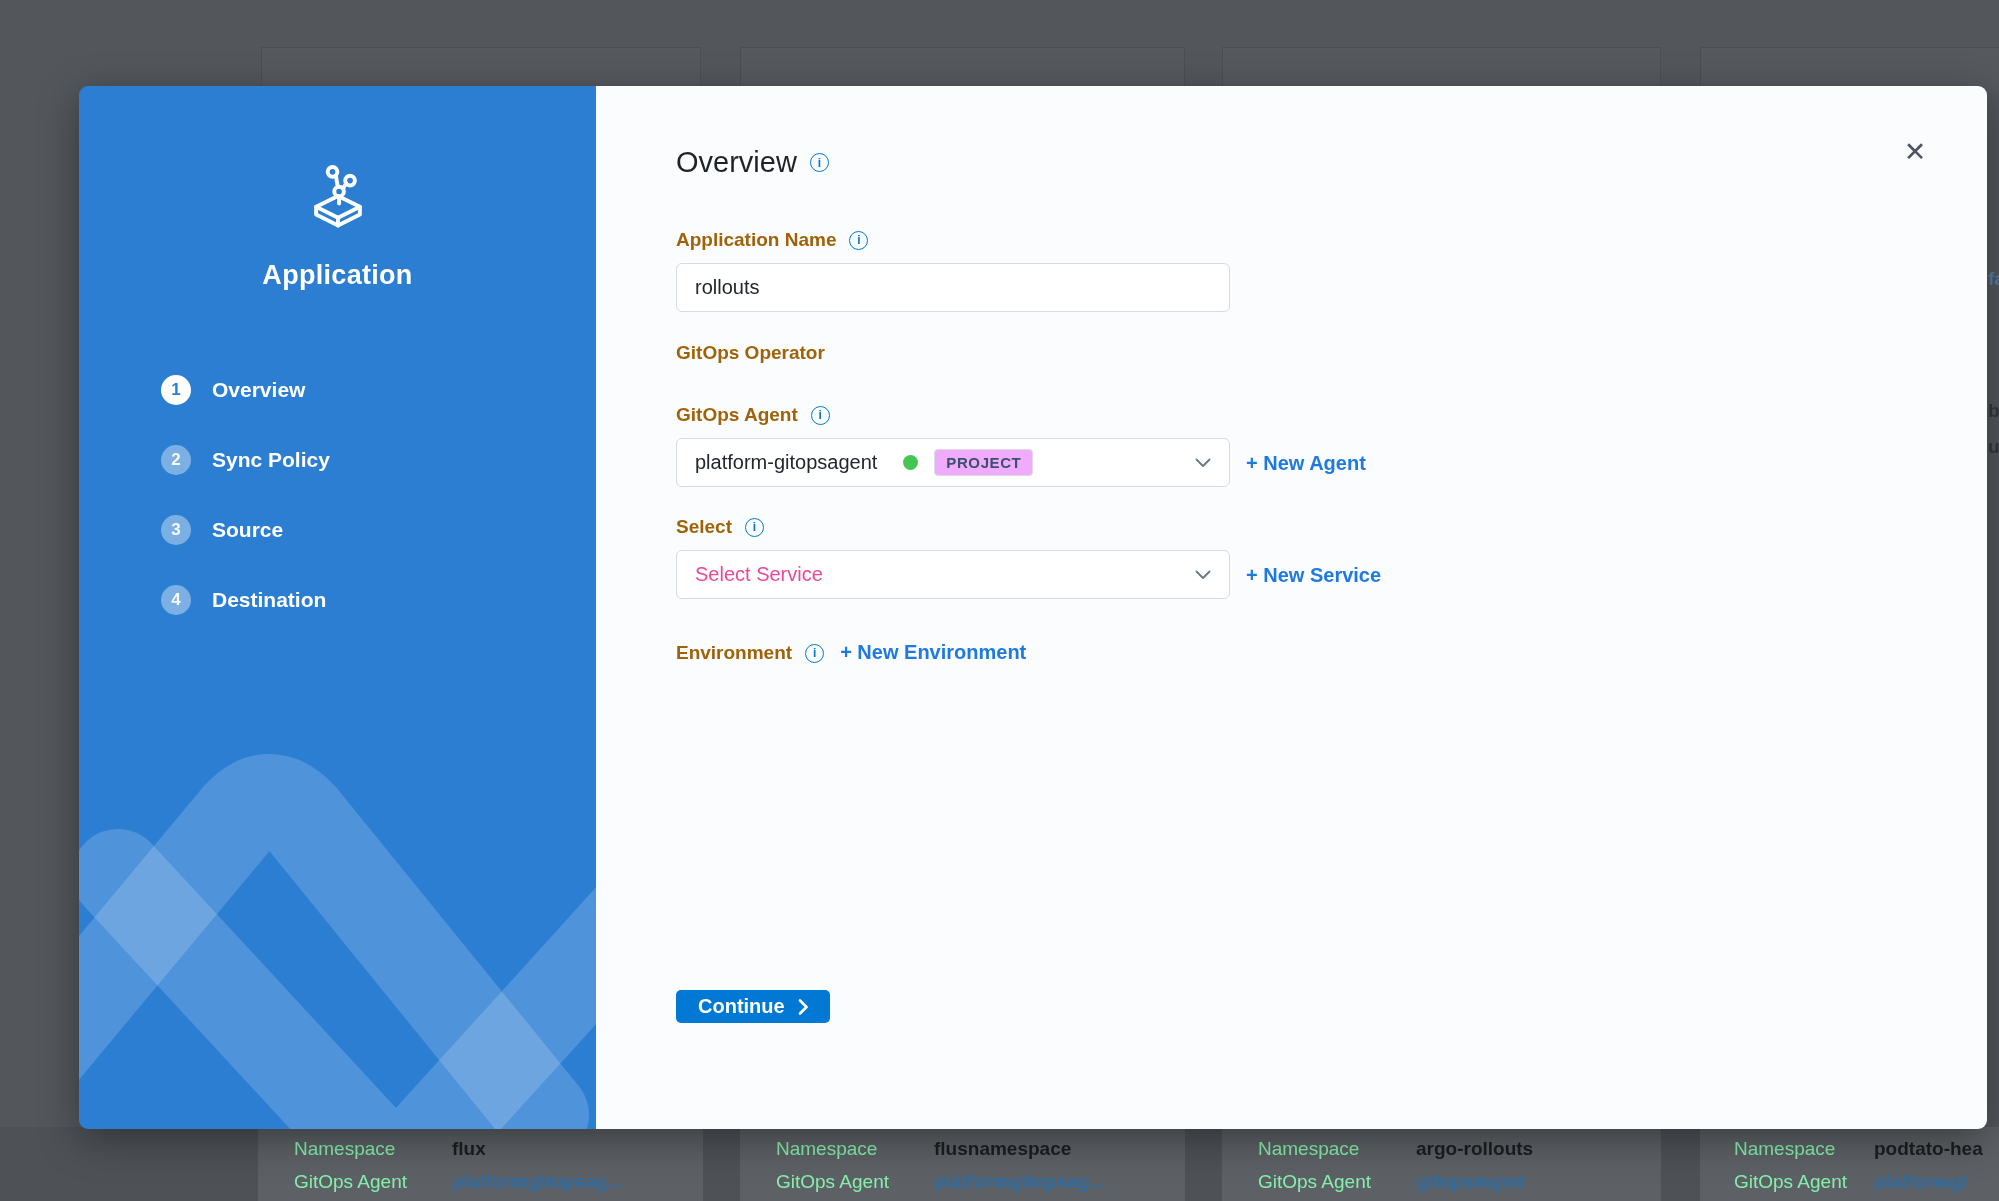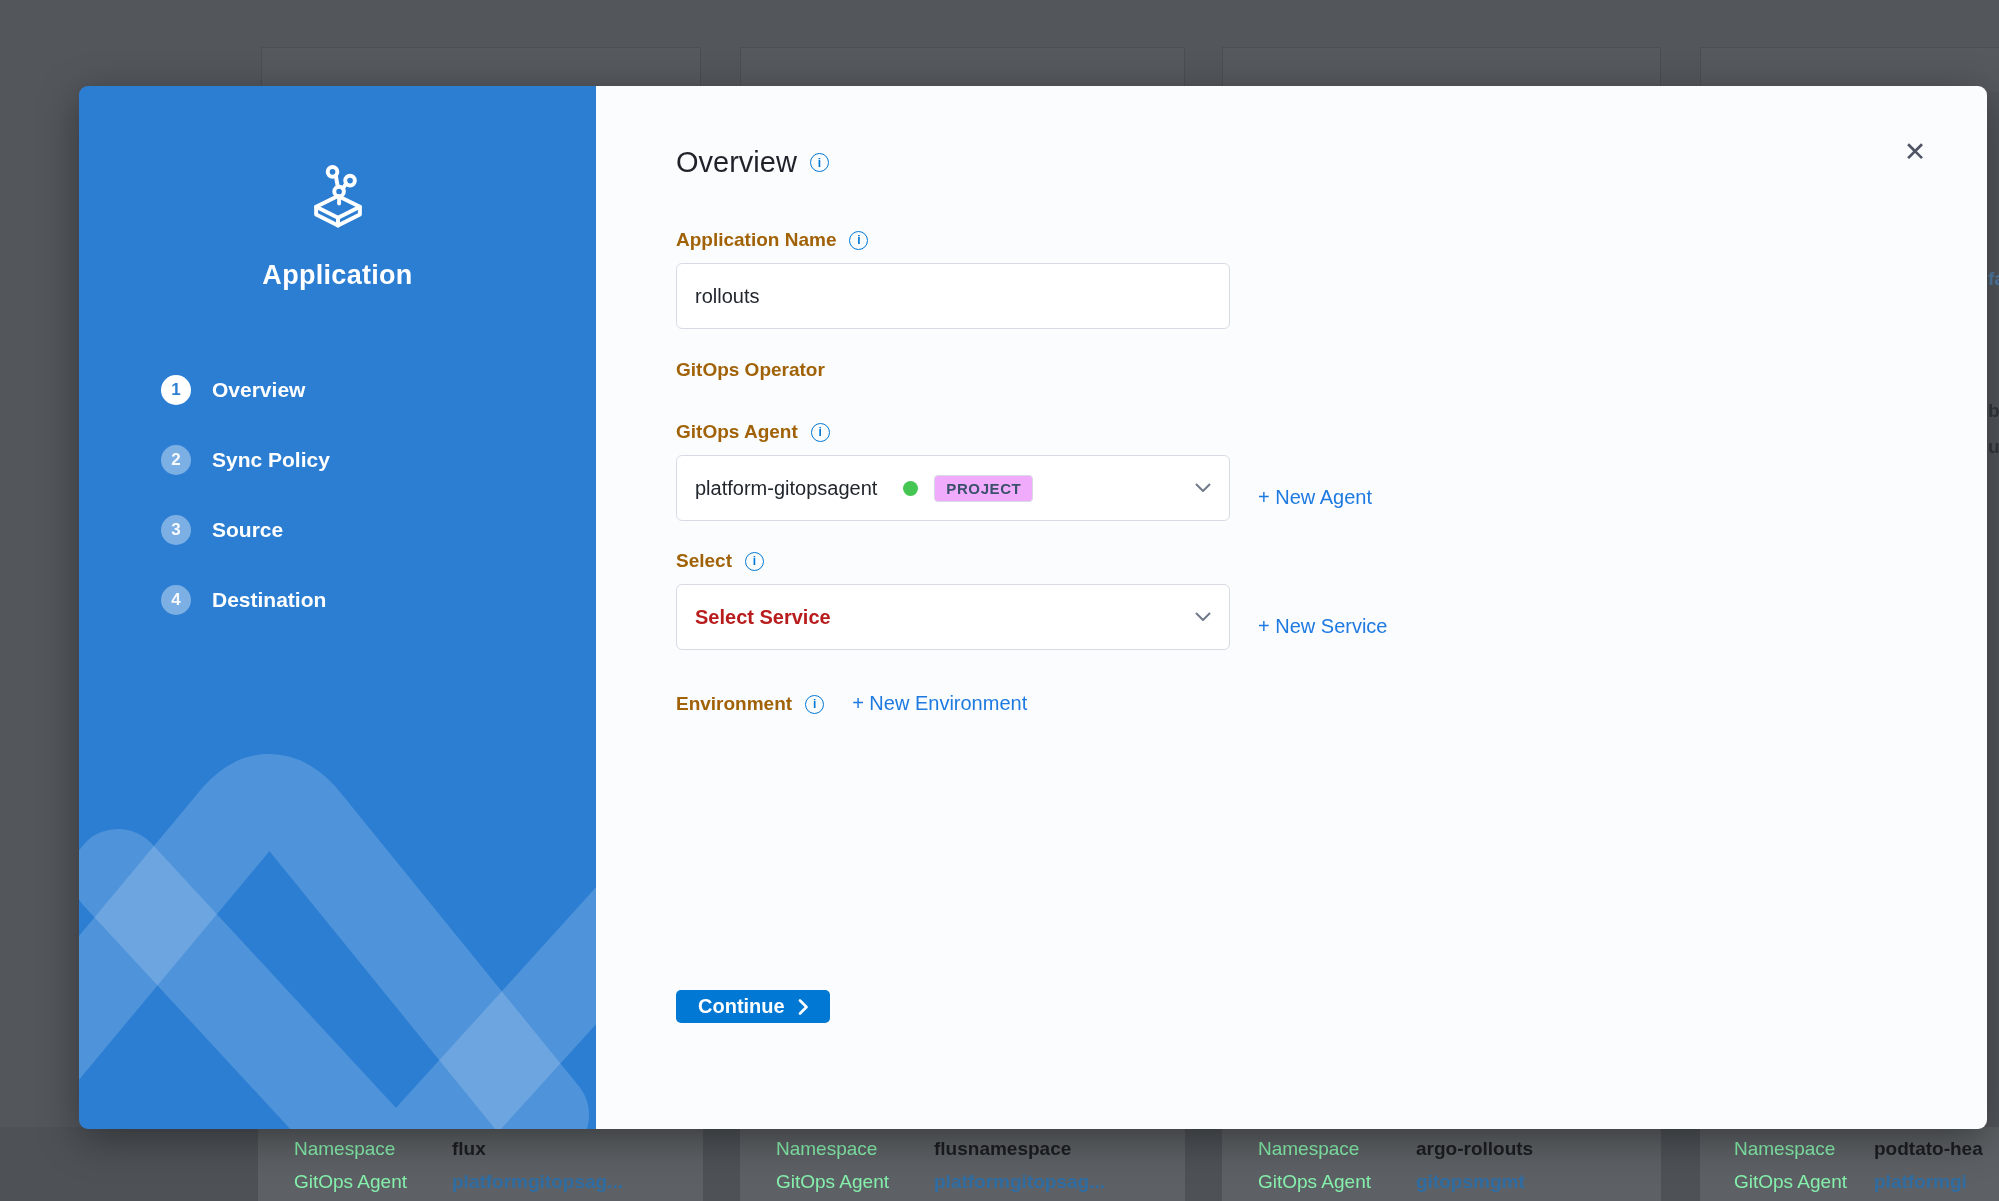--- a/index.html
+++ b/index.html
@@ -41,33 +41,33 @@
   .content { position:relative; flex:1; background:#fafcfe; padding-left:80px; }
   .close-btn { position:absolute; top:46px; right:52px; width:40px; height:40px; background:none; border:none;
                font-size:27px; color:#4e5464; cursor:pointer; line-height:40px; text-align:center; }
   .heading-row { margin-top:60px; display:flex; align-items:center; }
   .page-title { font-size:29px; font-weight:500; color:#1f2329; }
   .info-icon { display:inline-flex; align-items:center; justify-content:center; width:19px; height:19px;
                border:1.7px solid #0278d5; border-radius:50%; color:#0278d5; font-size:12px; font-weight:700;
                font-style:normal; margin-left:13px; cursor:pointer; flex:0 0 auto; }
   .label-row { display:flex; align-items:center; margin-bottom:12px; }
   .field-label { font-size:19px; font-weight:600; color:#a16207; }
-  .ctl { width:554px; height:66px; background:#ffffff; border:1px solid #d8dbe3; border-radius:6px;
+  .ctl { width:554px; height:49px; background:#ffffff; border:1px solid #d8dbe3; border-radius:6px;
          display:flex; align-items:center; padding:0 18px; font-size:20px; color:#22262d; }
   input.ctl { outline:none; }
   .selectbox { cursor:pointer; }
-  .placeholder { color:#b91c1c;font-weight:bold; }
+  .placeholder { color:#ec4899; }
   .chev { margin-left:auto; flex:0 0 auto; }
   .mt-appname { margin-top:50px; }
   .mt-operator { margin-top:30px; }
   .mt-agent { margin-top:40px; }
   .mt-service { margin-top:29px; }
   .mt-env { margin-top:42px; }
   .field-row { display:flex; align-items:flex-end; }
-  .action-link { margin-left:28px; margin-bottom:12px; font-size:20px; font-weight:400; color:#1e7ae0;
+  .action-link { margin-left:16px; margin-bottom:12px; font-size:20px; font-weight:700; color:#1e7ae0;
                  text-decoration:none; white-space:nowrap; }
   .argo-icon { flex:0 0 auto; margin-right:14px; }
   .operator-value { font-weight:500; }
   .status-dot { width:15px; height:15px; border-radius:50%; background:#45c653; margin-left:26px; flex:0 0 auto; }
   .scope-badge { margin-left:16px; border:1px solid #d8dbe3; border-radius:4px; background:#f0abfc;
                  color:#3a516b; font-size:15px; font-weight:600; letter-spacing:.6px; padding:4px 11px; }
   .continue-btn { position:absolute; left:80px; top:904px; height:33px; padding:0 22px; background:#0278d5;
                   color:#ffffff; border:none; border-radius:5px; font-size:20px; font-weight:700;
                   font-family:"Liberation Sans", sans-serif; display:flex; align-items:center; cursor:pointer; }
   .continue-btn svg { margin-left:13px; }

